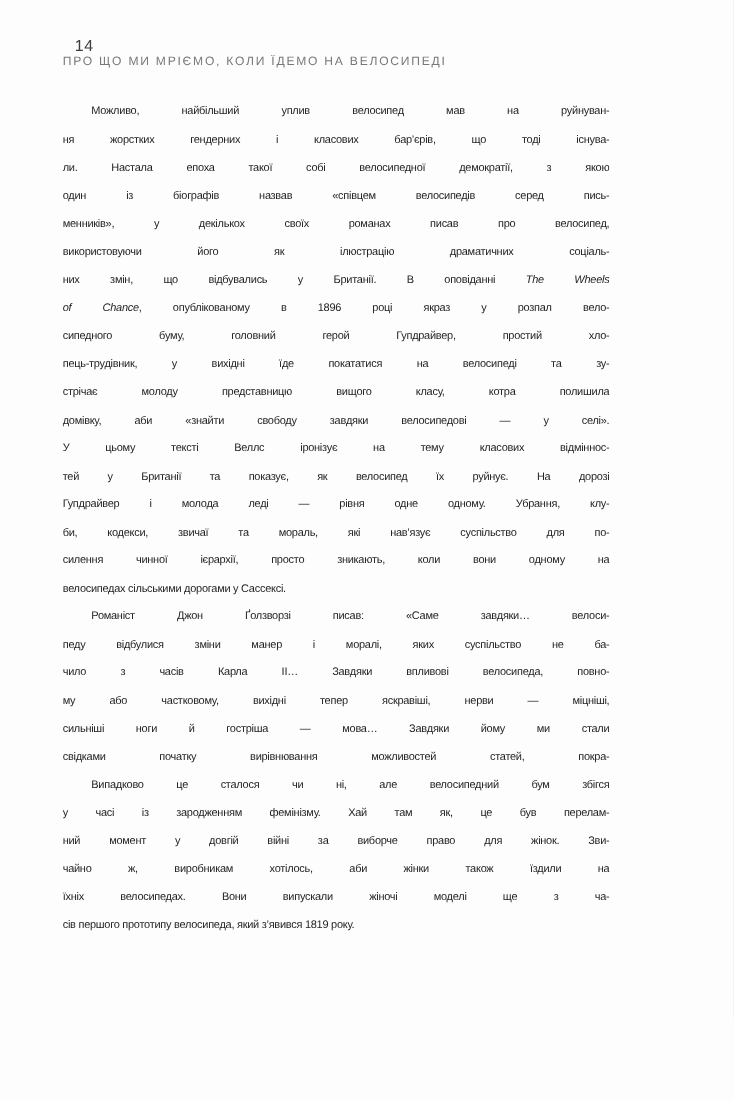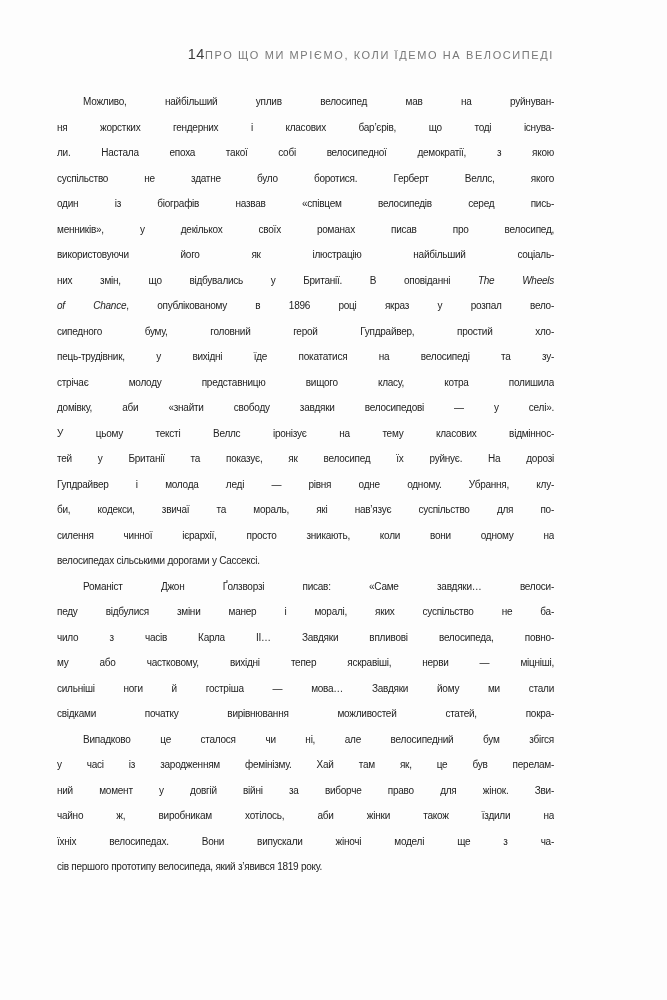--- a/index.html
+++ b/index.html
@@ -13,25 +13,26 @@
     height: 1000px;
     margin: 0 auto;
     background: #fdfdfd;
     font-family: "Liberation Sans", "DejaVu Sans", sans-serif;
     color: #232323;
     overflow: hidden;
   }
   .running-header {
     position: absolute;
     left: 57px;
-    top: 46px;
+    top: 34px;
     width: 497px;
     display: flex;
     justify-content: flex-end;
     align-items: baseline;
+    flex-direction: column;
   }
   .folio {
     padding-left: 11px;
     font-size: 14.5px;
     color: #3c3c3c;
     letter-spacing: 0.5px;
   }
   .running-head {
     font-size: 11px;
     letter-spacing: 1.6px;
@@ -77,24 +78,23 @@
 <div class="page">
   <header class="running-header">
     <span class="folio">14</span>
     <span class="running-head">ПРО ЩО МИ МРІЄМО, КОЛИ ЇДЕМО НА ВЕЛОСИПЕДІ</span>
   </header>
   <main class="text-block">
       <div class="para">
         <div class="line first"><span>Можливо, найбільший уплив велосипед мав на руйнуван-</span></div>
         <div class="line"><span>ня жорстких гендерних і класових бар’єрів, що тоді існува-</span></div>
         <div class="line"><span>ли. Настала епоха такої собі велосипедної демократії, з якою</span></div>
-        <div class="line"><span>суспільство не здатне було боротися. Герберт Веллс, якого</span></div>
         <div class="line"><span>один із біографів назвав «співцем велосипедів серед пись-</span></div>
         <div class="line"><span>менників», у декількох своїх романах писав про велосипед,</span></div>
-        <div class="line"><span>використовуючи його як ілюстрацію найбільший соціаль-</span></div>
+        <div class="line"><span>використовуючи його як ілюстрацію драматичних соціаль-</span></div>
         <div class="line"><span>них змін, що відбувались у Британії. В оповіданні </span><em>The Wheels</em></div>
         <div class="line"><em>of Chance</em><span>, опублікованому в 1896 році якраз у розпал вело-</span></div>
         <div class="line"><span>сипедного буму, головний герой Гупдрайвер, простий хло-</span></div>
         <div class="line"><span>пець-трудівник, у вихідні їде покататися на велосипеді та зу-</span></div>
         <div class="line"><span>стрічає молоду представницю вищого класу, котра полишила</span></div>
         <div class="line"><span>домівку, аби «знайти свободу завдяки велосипедові — у селі».</span></div>
         <div class="line"><span>У цьому тексті Веллс іронізує на тему класових відміннос-</span></div>
         <div class="line"><span>тей у Британії та показує, як велосипед їх руйнує. На дорозі</span></div>
         <div class="line"><span>Гупдрайвер і молода леді — рівня одне одному. Убрання, клу-</span></div>
         <div class="line"><span>би, кодекси, звичаї та мораль, які нав’язує суспільство для по-</span></div>

